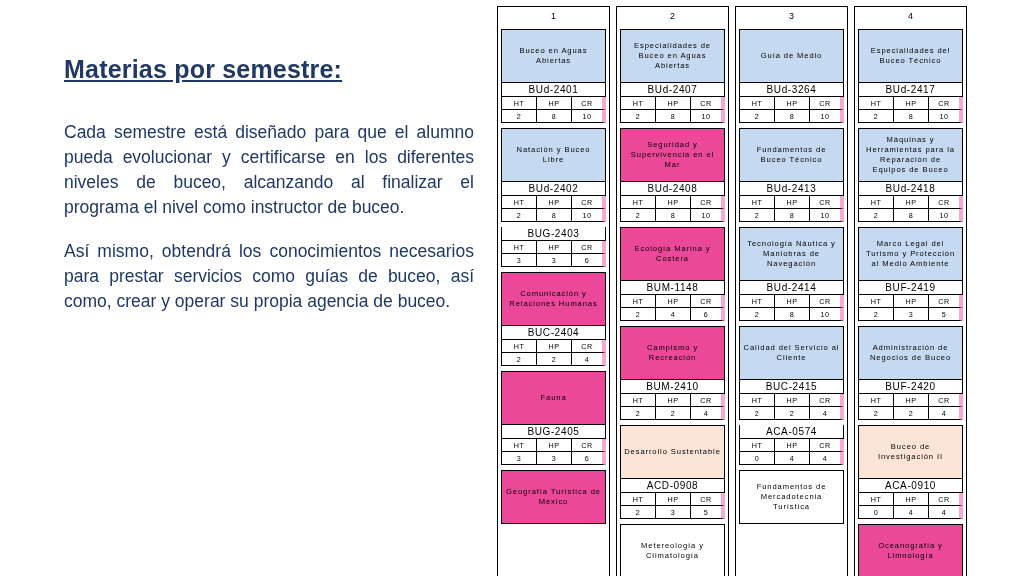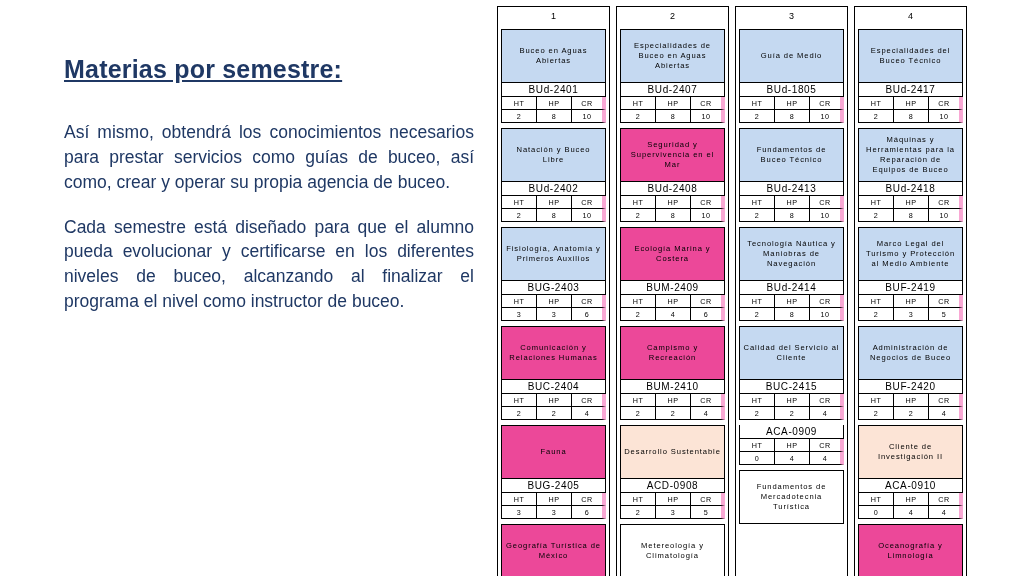--- a/index.html
+++ b/index.html
@@ -129,22 +129,22 @@
   .fill-peach { background: #fce4d6; }
   .fill-none  { background: #ffffff; }
 </style>
 </head>
 <body>
 
 <div class="slide">
 
   <div class="left-col">
     <h1 class="title">Materias por semestre:</h1>
+    <p class="para">Cada semestre está diseñado para que el alumno pueda evolucionar y certificarse en los diferentes niveles de buceo, alcanzando al finalizar el programa el nivel como instructor de buceo.</p>
     <p class="para">Así mismo, obtendrá los conocimientos necesarios para prestar servicios como guías de buceo, así como, crear y operar su propia agencia de buceo.</p>
-    <p class="para">Cada semestre está diseñado para que el alumno pueda evolucionar y certificarse en los diferentes niveles de buceo, alcanzando al finalizar el programa el nivel como instructor de buceo.</p>
   </div>
 
   <div class="grid" id="grid">
       <div class="sem-col">
         <div class="sem-head">1</div>
         <div class="course">
           <div class="course-name fill-blue">Buceo en Aguas Abiertas</div>
           <div class="course-code">BUd-2401</div>
           <div class="hdr-row">
             <div>HT</div>
@@ -165,21 +165,20 @@
             <div>HP</div>
             <div>CR</div>
           </div>
           <div class="val-row">
             <div>2</div>
             <div>8</div>
             <div>10</div>
           </div>
         </div>
         <div class="course">
-          <div class="course-name fill-blue">Fisiología, Anatomía y Primeros Auxilios</div>
           <div class="course-code">BUG-2403</div>
           <div class="hdr-row">
             <div>HT</div>
             <div>HP</div>
             <div>CR</div>
           </div>
           <div class="val-row">
             <div>3</div>
             <div>3</div>
             <div>6</div>
@@ -242,21 +241,21 @@
             <div>CR</div>
           </div>
           <div class="val-row">
             <div>2</div>
             <div>8</div>
             <div>10</div>
           </div>
         </div>
         <div class="course">
           <div class="course-name fill-green">Ecología Marina y Costera</div>
-          <div class="course-code">BUM-2409</div>
+          <div class="course-code">BUM-1148</div>
           <div class="hdr-row">
             <div>HT</div>
             <div>HP</div>
             <div>CR</div>
           </div>
           <div class="val-row">
             <div>2</div>
             <div>4</div>
             <div>6</div>
           </div>
@@ -290,21 +289,21 @@
           </div>
         </div>
         <div class="course">
           <div class="course-name fill-none">Metereología y Climatología</div>
         </div>
       </div>
       <div class="sem-col">
         <div class="sem-head">3</div>
         <div class="course">
           <div class="course-name fill-blue">Guía de Medio</div>
-          <div class="course-code">BUd-1805</div>
+          <div class="course-code">BUd-3264</div>
           <div class="hdr-row">
             <div>HT</div>
             <div>HP</div>
             <div>CR</div>
           </div>
           <div class="val-row">
             <div>2</div>
             <div>8</div>
             <div>10</div>
           </div>
@@ -345,21 +344,21 @@
             <div>HP</div>
             <div>CR</div>
           </div>
           <div class="val-row">
             <div>2</div>
             <div>2</div>
             <div>4</div>
           </div>
         </div>
         <div class="course">
-          <div class="course-code">ACA-0909</div>
+          <div class="course-code">ACA-0574</div>
           <div class="hdr-row">
             <div>HT</div>
             <div>HP</div>
             <div>CR</div>
           </div>
           <div class="val-row">
             <div>0</div>
             <div>4</div>
             <div>4</div>
           </div>
@@ -420,21 +419,21 @@
             <div>HP</div>
             <div>CR</div>
           </div>
           <div class="val-row">
             <div>2</div>
             <div>2</div>
             <div>4</div>
           </div>
         </div>
         <div class="course">
-          <div class="course-name fill-peach">Cliente de Investigación II</div>
+          <div class="course-name fill-peach">Buceo de Investigación II</div>
           <div class="course-code">ACA-0910</div>
           <div class="hdr-row">
             <div>HT</div>
             <div>HP</div>
             <div>CR</div>
           </div>
           <div class="val-row">
             <div>0</div>
             <div>4</div>
             <div>4</div>

